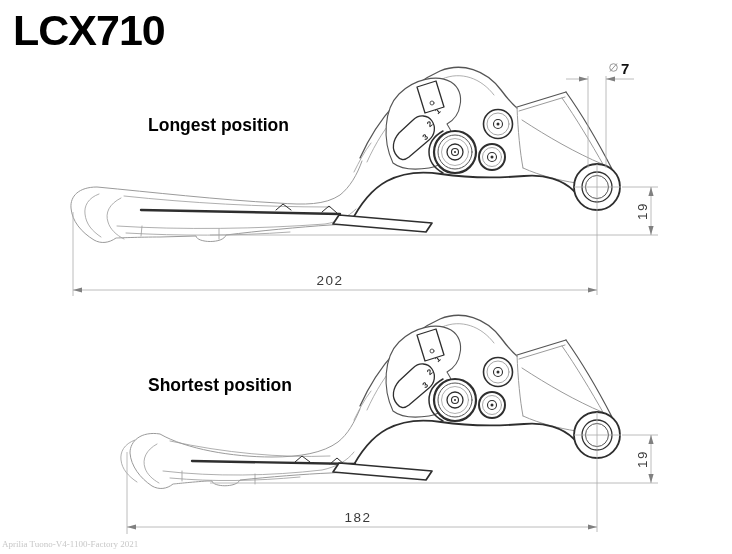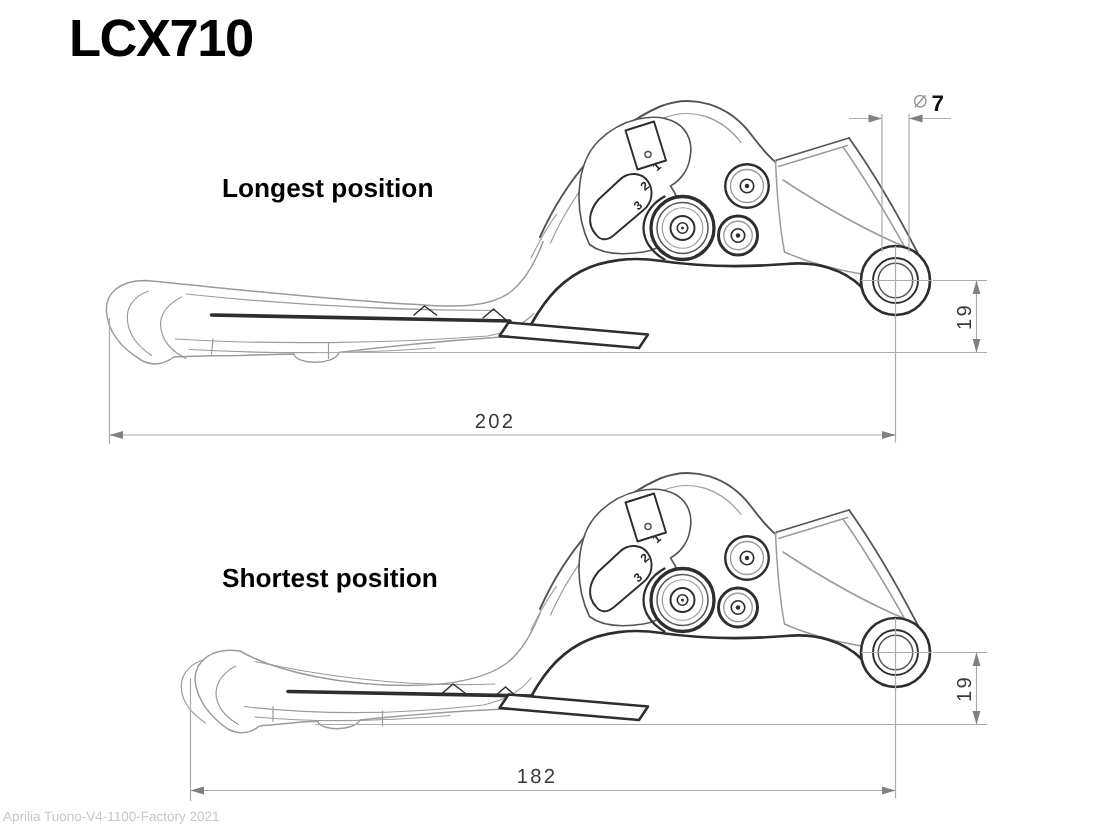--- a/index.html
+++ b/index.html
@@ -1,20 +1,20 @@
 <!DOCTYPE html>
 <html><head>
 <meta charset="utf-8">
 <style>
   html,body{margin:0;padding:0;background:#fff;}
   .canvas{position:relative;width:732px;height:554px;background:#fff;overflow:hidden;
           font-family:"Liberation Sans",sans-serif;}
-  .title{position:absolute;left:13px;top:6px;font-size:35px;font-weight:bold;
-         letter-spacing:-1px;color:#000;margin-left:33px;}
-  .watermark{position:absolute;left:2px;top:539px;font-family:Liberation Sans, sans-serif;
+  .title{position:absolute;left:13px;top:6px;font-size:43px;font-weight:bold;
+         letter-spacing:-1px;color:#000;}
+  .watermark{position:absolute;left:2px;top:539px;font-family:Liberation Serif, serif;
              font-size:9px;color:#c7c7c7;white-space:pre;text-align:right;}
   svg{position:absolute;left:0;top:0;}
   svg *{vector-effect:none;}
   .ld{stroke:#2e2e2e;fill:none;stroke-linecap:round;stroke-linejoin:round;}
   .lm{stroke:#555555;fill:none;stroke-linecap:round;stroke-linejoin:round;}
   .ll{stroke:#9b9b9b;fill:none;stroke-linecap:round;stroke-linejoin:round;}
   .dim{stroke:#ababab;fill:none;stroke-width:.8;}
   .wf{fill:#ffffff;}
   .arr{fill:#808080;stroke:none;}
   .pos-label{font-family:"Liberation Sans",sans-serif;font-weight:bold;font-size:17.5px;fill:#000;}

